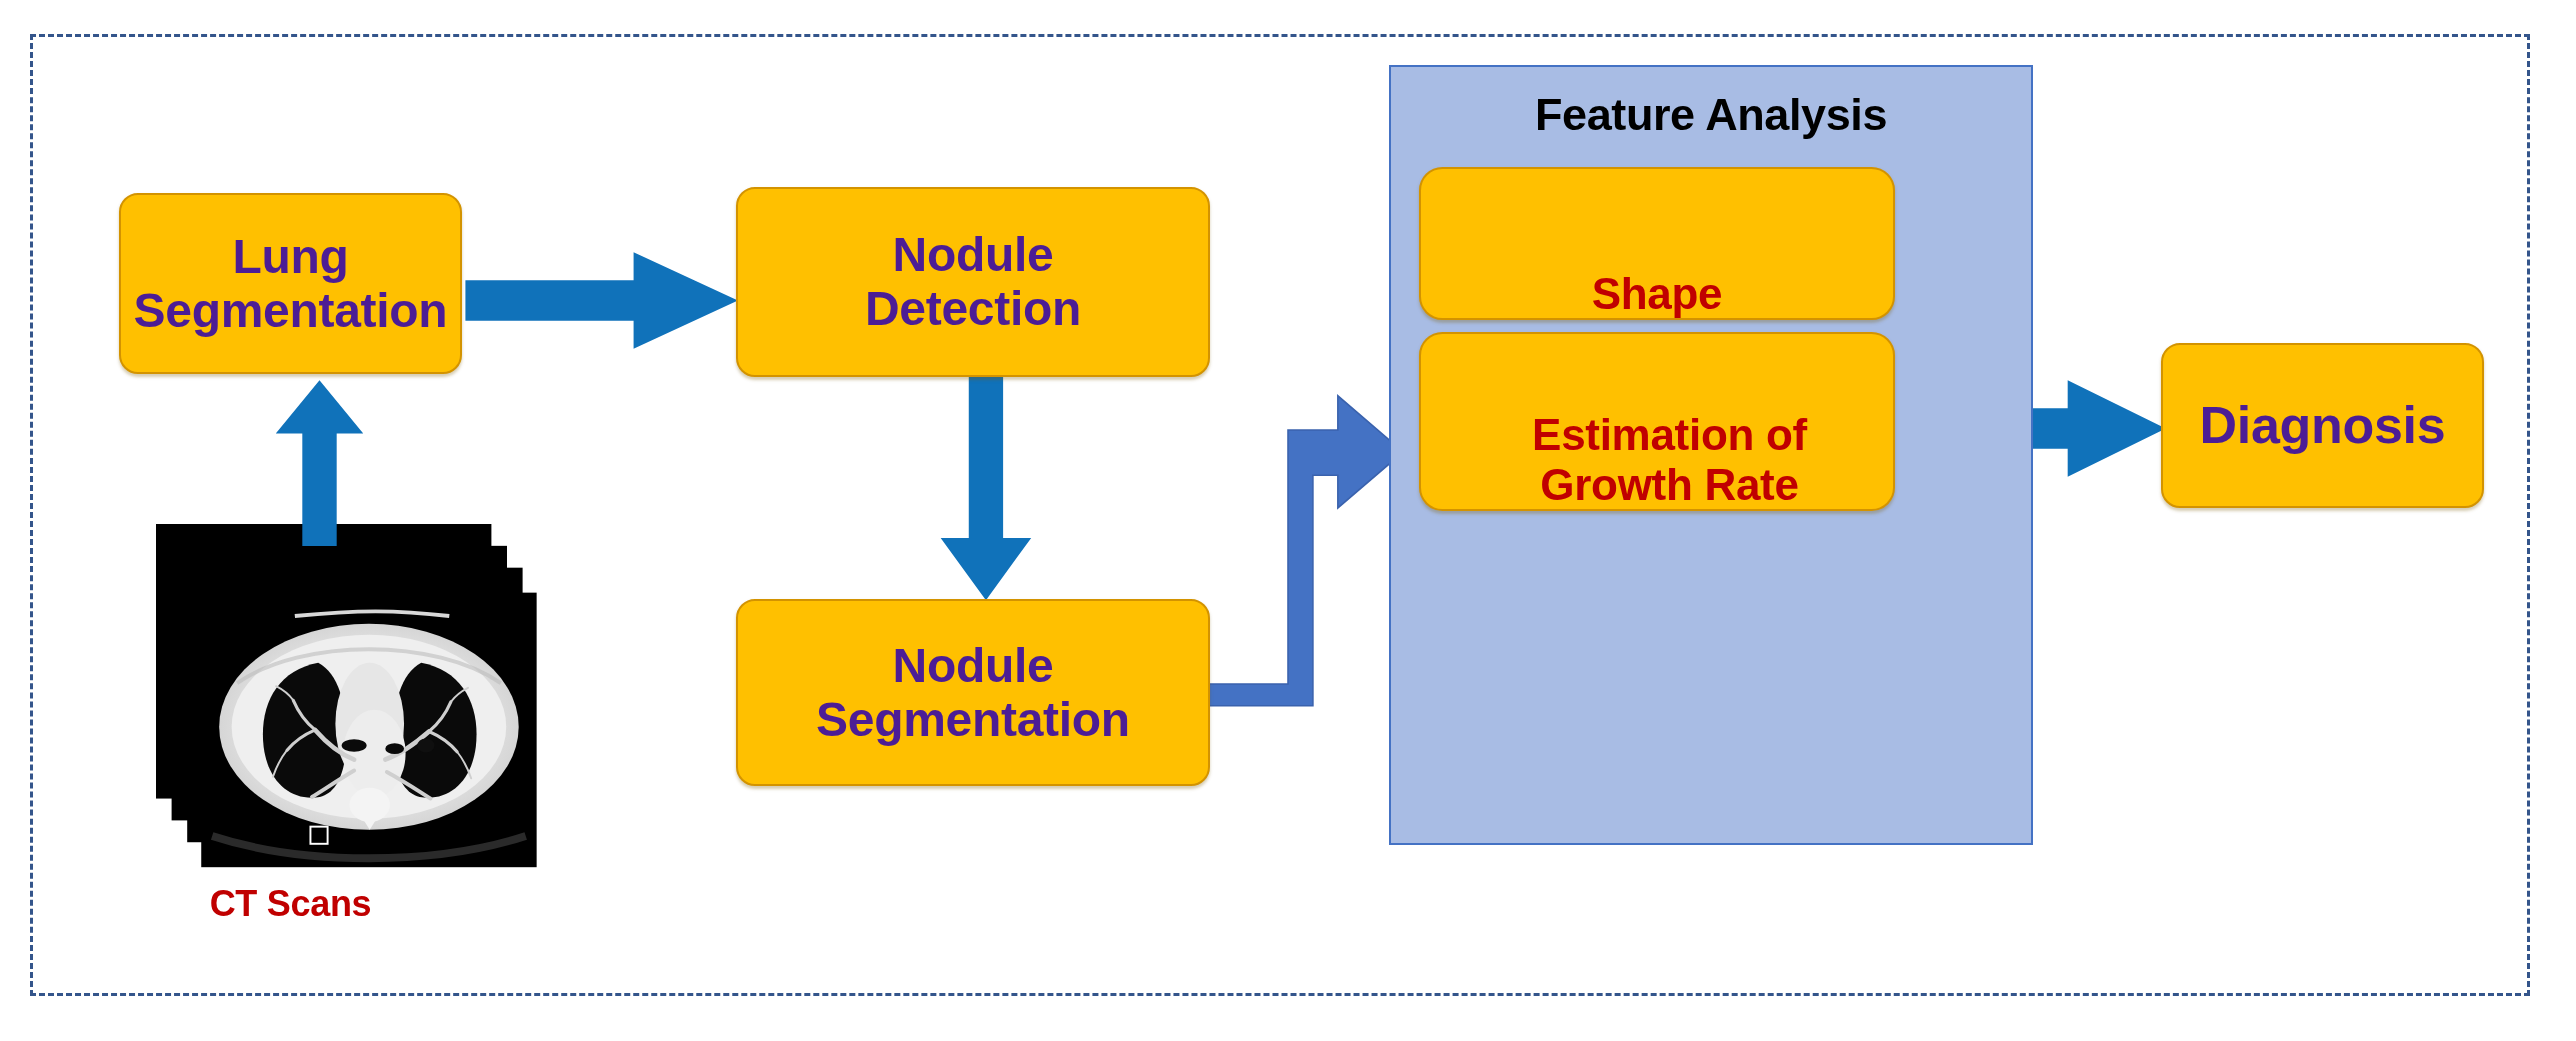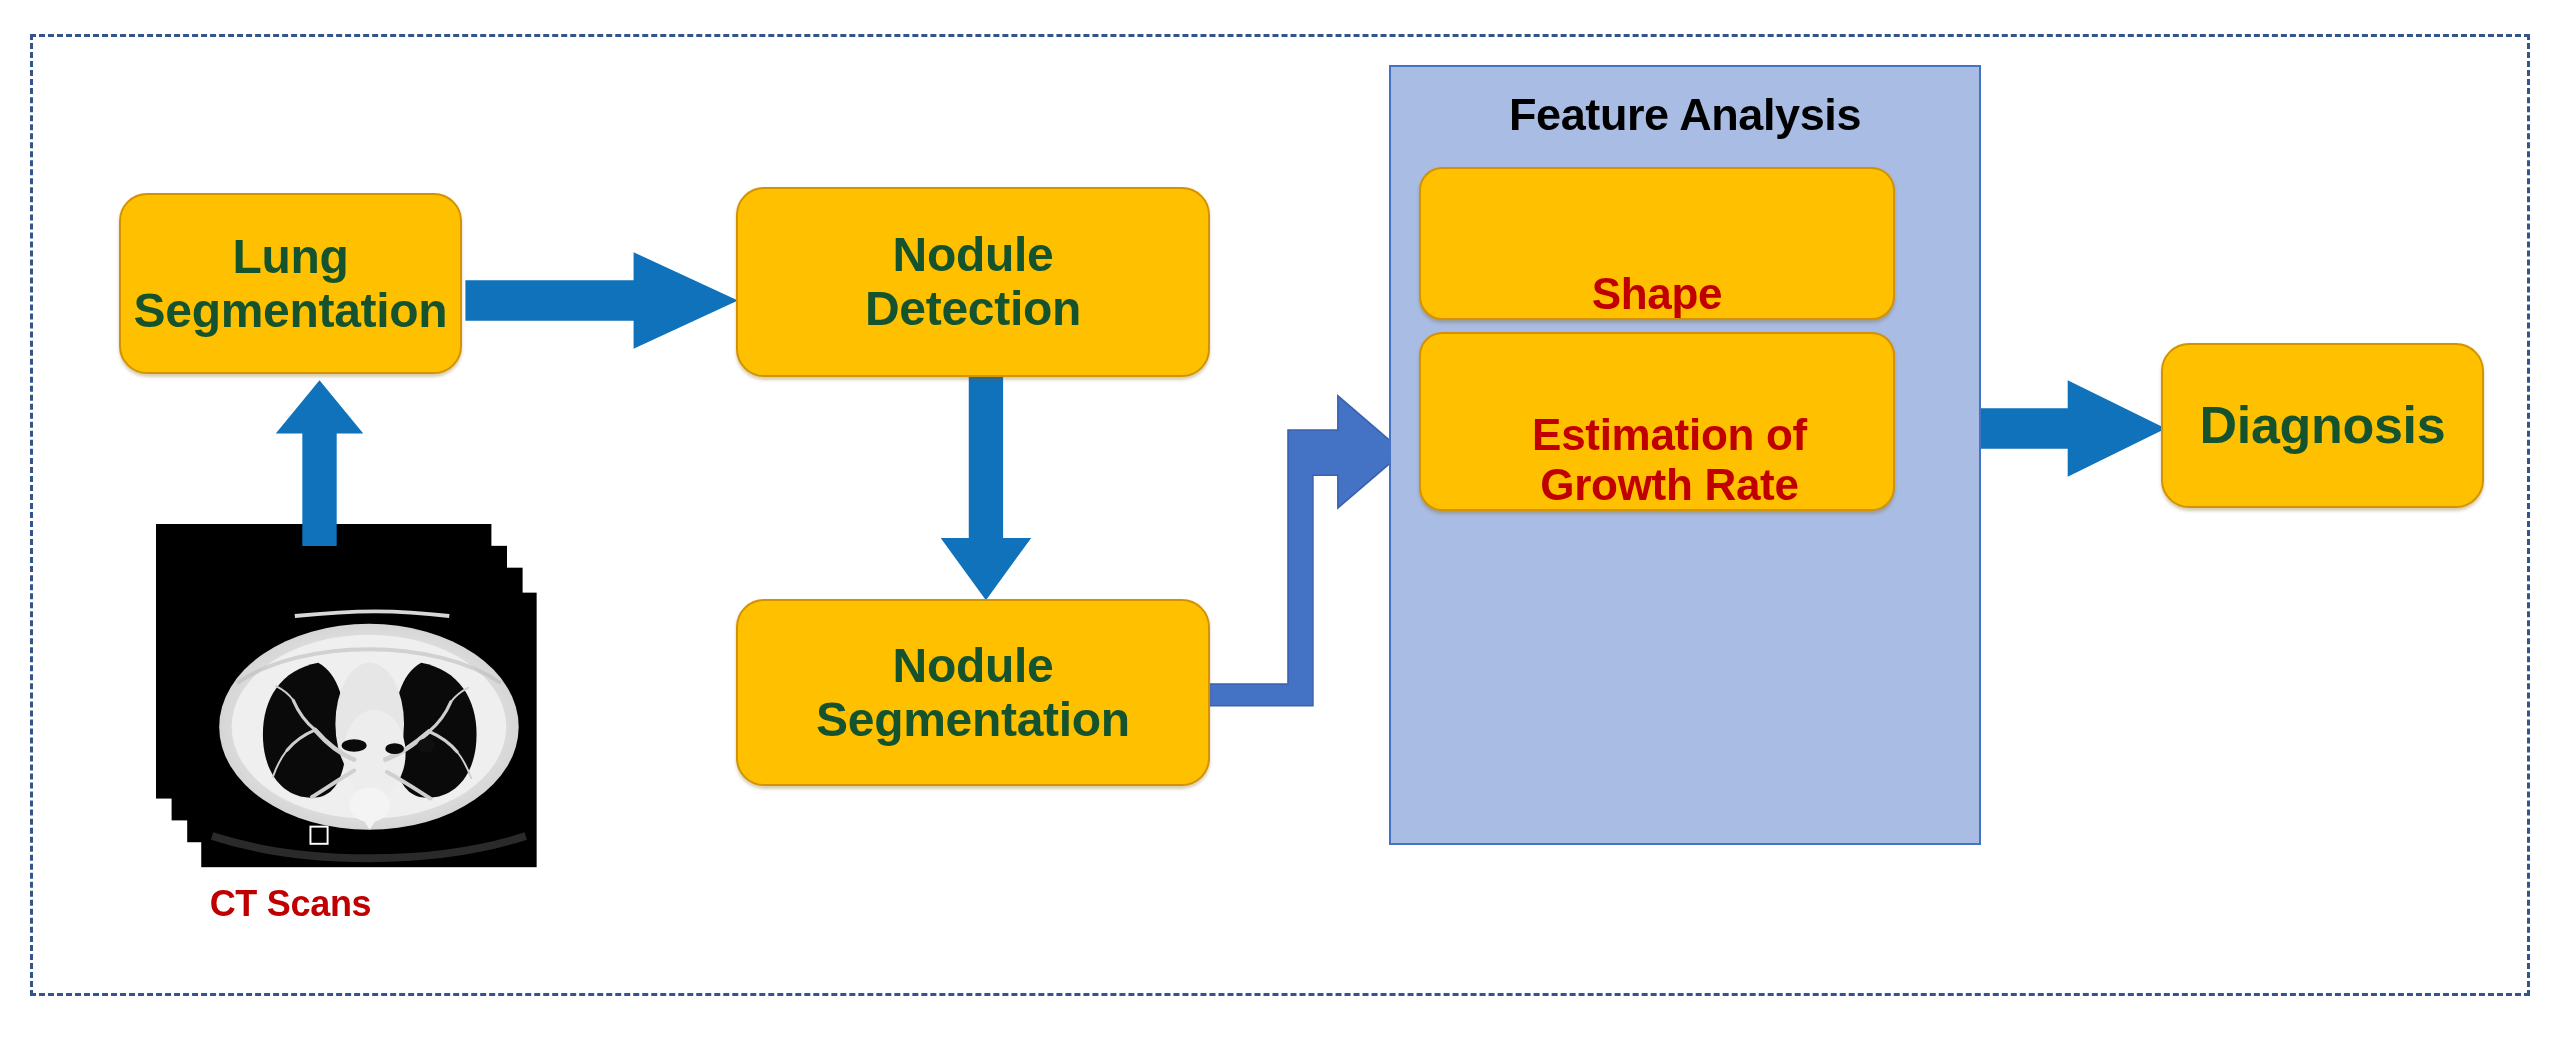--- a/index.html
+++ b/index.html
@@ -32,43 +32,43 @@
     box-sizing: border-box;
     background: transparent;
   }
 
   
   .node {
     position: absolute;
     box-sizing: border-box;
     background: #FFC000;
     border: 2.3px solid #D39300;
-    border-radius: 28px;
+    border-radius: 19px;
     display: flex;
     align-items: center;
     justify-content: center;
     text-align: center;
-    color: #14532d;
+    color: #4c1d95;
     font-weight: bold;
     line-height: 1.12;
     letter-spacing: -0.3px;
     box-shadow: 0 2.3px 3.1px rgba(120, 90, 0, 0.30);
   }
 
   .node-lung-seg      { left: 119px;  top: 193px;  width: 343px;  height: 181px; font-size: 48px; }
   .node-nodule-det    { left: 736px;  top: 187px;  width: 474px;  height: 190px; font-size: 48px; }
   .node-nodule-seg    { left: 736px;  top: 599px;  width: 474px;  height: 187px; font-size: 48px; }
   .node-diagnosis     { left: 2161px; top: 343px;  width: 323px;  height: 165px; font-size: 52px; }
 
   
   .feature-panel {
     position: absolute;
     left: 1389px;
     top: 65px;
-    width: 592px;
+    width: 644px;
     height: 780px;
     box-sizing: border-box;
     background: #A8BCE4;
     border: 2.3px solid #4472C4;
   }
   .feature-title {
     position: absolute;
     left: 0;
     top: 22px;
     width: 100%;

